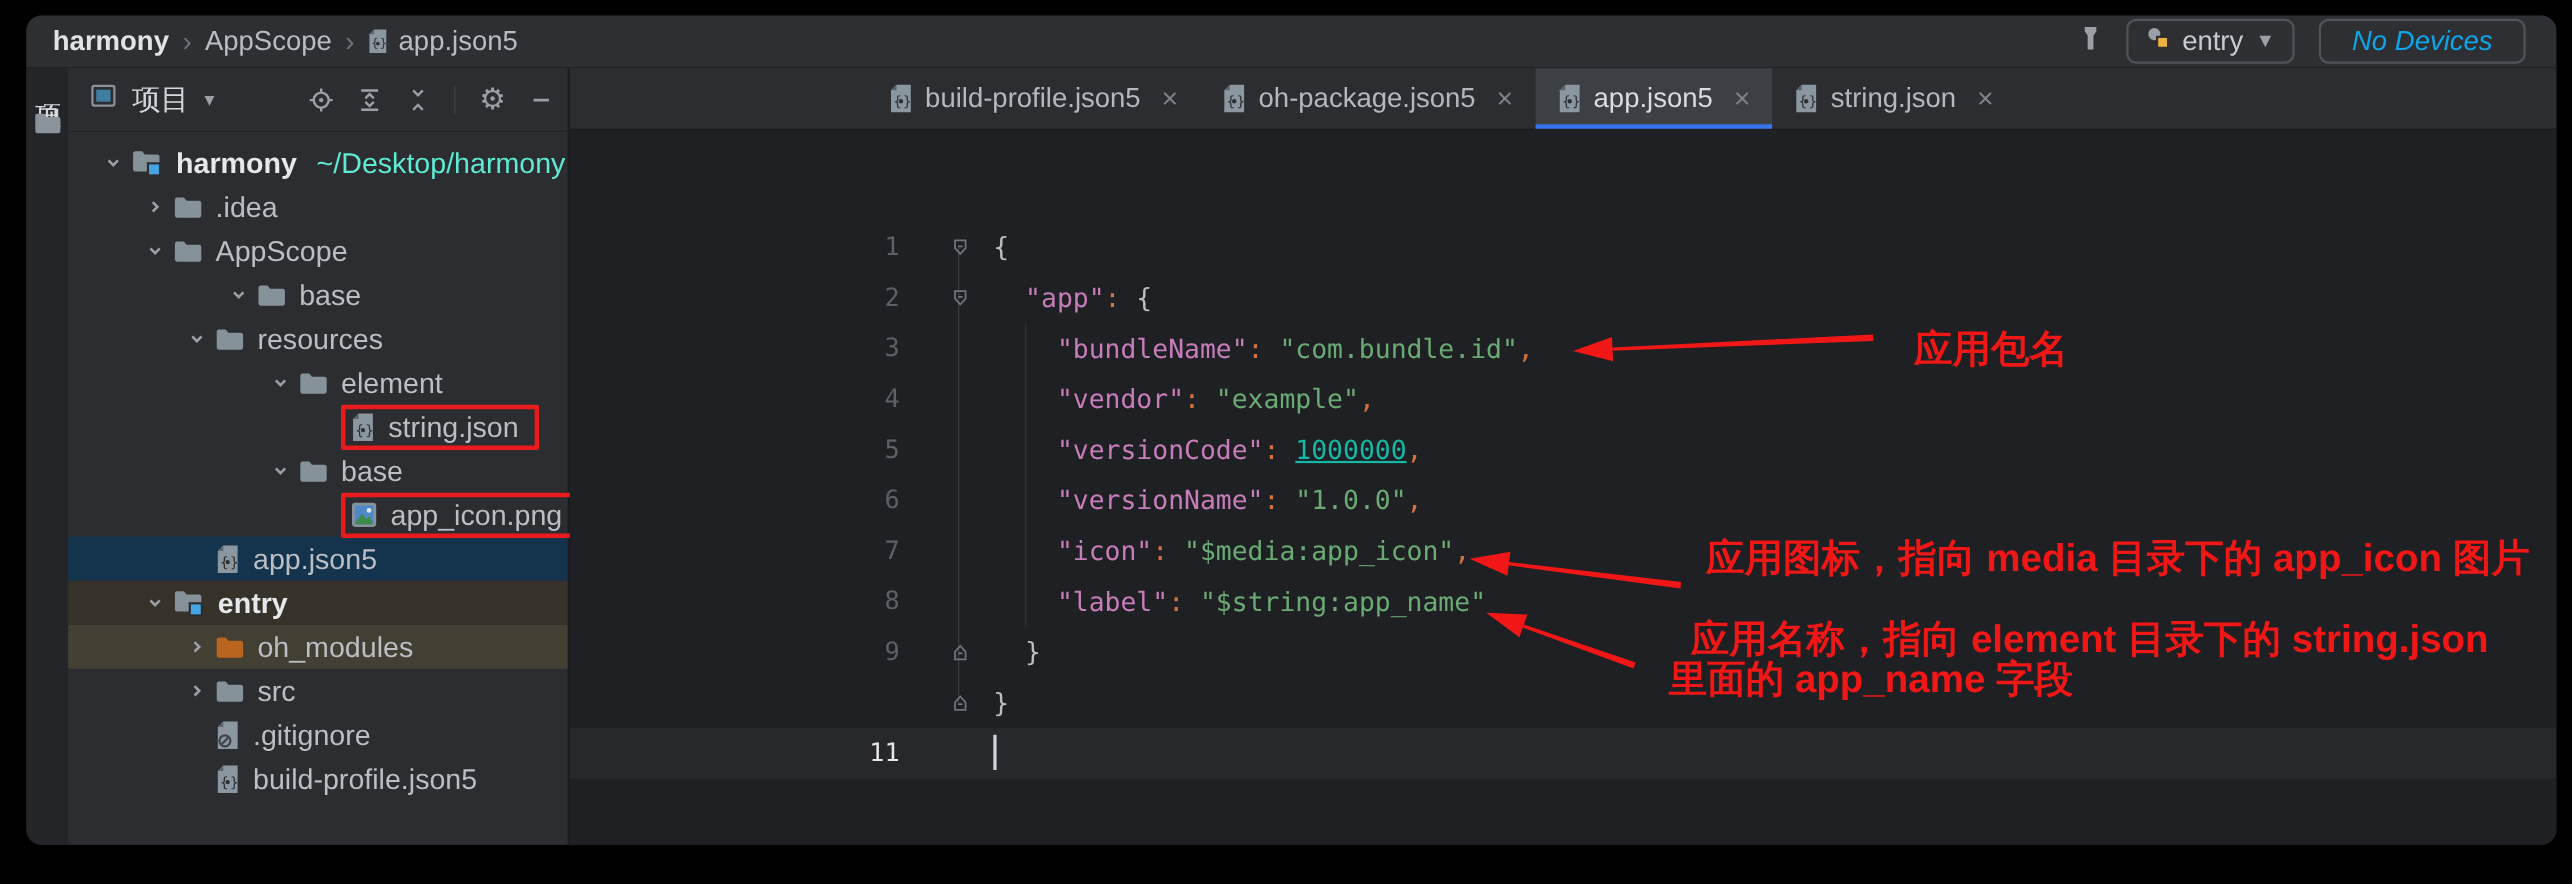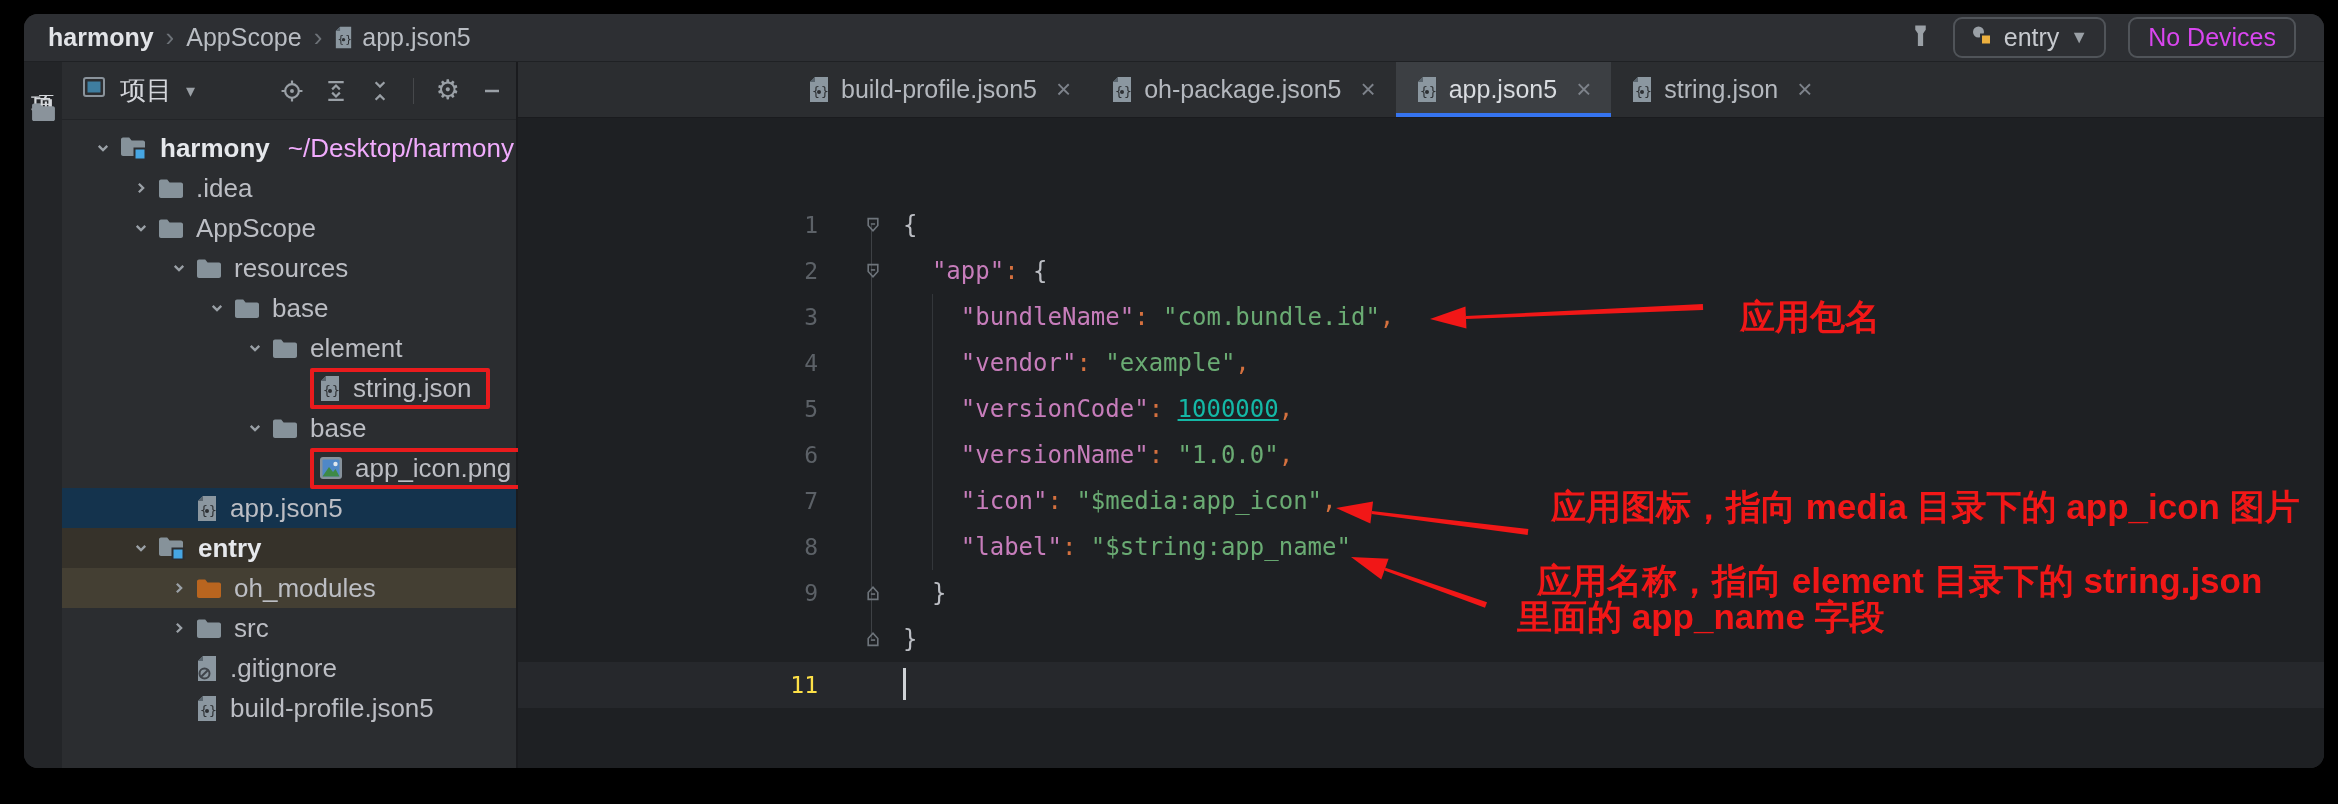--- a/index.html
+++ b/index.html
@@ -12,21 +12,21 @@
   
   .titlebar { height:48px; background:#2d2f33; border-bottom:1px solid #1f2124;
     display:flex; align-items:center; justify-content:space-between; padding:0 28px 0 24px; }
   .breadcrumb { display:flex; align-items:center; gap:12px; font-size:25px; color:#b9bdc3; }
   .bc-root { font-weight:bold; color:#e2e4e8; }
   .bc-sep { color:#6d7278; font-size:26px; }
   .bc-file { display:flex; align-items:center; gap:9px; }
   .tb-right { display:flex; align-items:center; gap:22px; }
   .tb-btn { border:2px solid #505459; border-radius:9px; padding:4px 16px; display:flex;
     align-items:center; gap:11px; font-size:25px; color:#c6c9ce; }
-  .tb-btn.devices { color:#d946ef; padding:4px 18px; }
+  .tb-btn.devices { color:#0ea5e9; padding:4px 28px;font-style:italic; }
   .caret { color:#9aa0a6; font-size:18px; }
 
   
   .main { display:flex; height:706px; }
 
   .stripe { width:38px; background:#232528; display:flex; flex-direction:column;
     align-items:center; padding-top:14px; flex:0 0 auto; }
   .stripe-label { writing-mode:vertical-rl; font-size:24px; color:#d4d7db; letter-spacing:3px; }
   .stripe-folder { margin-top:20px; }
 
@@ -42,40 +42,40 @@
 
   .tree { padding-top:8px; font-size:26px; color:#bcbec4; flex:1; }
   .trow { height:40px; display:flex; align-items:center; cursor:default; }
   .trow.sel { background:#14334d; }
   .trow.row-entry { background:#36322a; }
   .trow.row-modules { background:#443f33; }
   .chev { width:34px; display:flex; align-items:center; justify-content:center; flex:0 0 auto; }
   .tcontent { display:inline-flex; align-items:center; gap:12px; white-space:nowrap; }
   .tcontent.redbox { border:4px solid #ea1b1d; border-radius:2px; padding:1px 14px 1px 5px; }
   .tlabel.bold { font-weight:bold; color:#e6e8ec; }
-  .tsub { color:#f0abfc; margin-left:6px; }
+  .tsub { color:#5eead4; margin-left:6px; }
   .ticon { display:flex; align-items:center; }
 
   
   .editor-col { flex:1; display:flex; flex-direction:column; background:#1e2023; min-width:0; }
   .tabbar { height:56px; background:#2b2d30; border-bottom:1px solid #1a1b1e;
     display:flex; align-items:stretch; padding-left:270px; flex:0 0 auto; }
   .tab { display:flex; align-items:center; gap:11px; padding:0 20px; font-size:25px;
     color:#b4b8be; position:relative; }
   .tab.active { background:#3c3f43; color:#d9dce0; }
   .tab.active::after { content:""; position:absolute; left:0; right:0; bottom:0; height:4px; background:#3674f0; }
   .tab-close { color:#7d828a; font-size:26px; margin-left:8px; }
 
   .editor { position:relative; flex:1; overflow:hidden; }
   .code { position:absolute; inset:0; padding-top:84px; font-family:"DejaVu Sans Mono",monospace; font-size:24px; }
   .cl { height:46px; line-height:46px; position:relative; }
   .cl.cur { background:#26282c; }
   .ln { position:absolute; left:0; top:0; width:300px; text-align:right; color:#5c6167;
     font-size:23px; }
-  .cl.cur .ln { color:#fde047; }
+  .cl.cur .ln { color:#e5e5e5; }
   .fold { position:absolute; left:348px; top:50%; transform:translateY(-50%); display:flex; }
   .ct { padding-left:385px; white-space:pre; }
   .tk-b { color:#bcbec4; } .tk-k { color:#c77dbb; } .tk-p { color:#d5713f; }
   .tk-s { color:#6aab73; } .tk-n { color:#14b8a6;text-decoration:underline; } .tk-w { color:#bcbec4; }
   .cursor-bar { display:inline-block; width:3px; height:32px; background:#ced2d6;
     vertical-align:middle; margin-top:-4px; }
   .fold-line { position:absolute; left:353px; top:107px; width:1px; height:414px; background:#3e4145; }
   .indent-guide { position:absolute; left:414px; top:176px; width:1px; height:276px; background:#33363a; }
 
   .overlay { position:absolute; inset:0; pointer-events:none; }
@@ -220,49 +220,49 @@
             <span class="tcontent">
               <span class="ticon">
                 <svg width="26" height="21" viewBox="0 0 26 21">
                   <path d="M1 3.5 C1 2.4 1.9 1.5 3 1.5 H9.2 L11.6 4.5 H23 C24.1 4.5 25 5.4 25 6.5 V18 C25 19.1 24.1 20 23 20 H3 C1.9 20 1 19.1 1 18 Z" fill="#86929a"></path>
                 </svg>
               </span>
               <span class="tlabel">AppScope</span>
             </span>
           </div>
           <div class="trow">
+            <span style="flex: 0 0 auto; width: 138px;"></span>
+            <span class="chev">
+              <svg width="16" height="16" viewBox="0 0 15 15">
+                <path d="M3.5 5.5 L7.5 9.5 L11.5 5.5" fill="none" stroke="#9aa0a6" stroke-width="2.2"></path>
+              </svg>
+            </span>
+            <span class="tcontent">
+              <span class="ticon">
+                <svg width="26" height="21" viewBox="0 0 26 21">
+                  <path d="M1 3.5 C1 2.4 1.9 1.5 3 1.5 H9.2 L11.6 4.5 H23 C24.1 4.5 25 5.4 25 6.5 V18 C25 19.1 24.1 20 23 20 H3 C1.9 20 1 19.1 1 18 Z" fill="#86929a"></path>
+                </svg>
+              </span>
+              <span class="tlabel">base</span>
+            </span>
+          </div>
+          <div class="trow">
             <span style="flex: 0 0 auto; width: 100px;"></span>
             <span class="chev">
               <svg width="16" height="16" viewBox="0 0 15 15">
                 <path d="M3.5 5.5 L7.5 9.5 L11.5 5.5" fill="none" stroke="#9aa0a6" stroke-width="2.2"></path>
               </svg>
             </span>
             <span class="tcontent">
               <span class="ticon">
                 <svg width="26" height="21" viewBox="0 0 26 21">
                   <path d="M1 3.5 C1 2.4 1.9 1.5 3 1.5 H9.2 L11.6 4.5 H23 C24.1 4.5 25 5.4 25 6.5 V18 C25 19.1 24.1 20 23 20 H3 C1.9 20 1 19.1 1 18 Z" fill="#86929a"></path>
                 </svg>
               </span>
               <span class="tlabel">resources</span>
-            </span>
-          </div>
-          <div class="trow">
-            <span style="flex: 0 0 auto; width: 138px;"></span>
-            <span class="chev">
-              <svg width="16" height="16" viewBox="0 0 15 15">
-                <path d="M3.5 5.5 L7.5 9.5 L11.5 5.5" fill="none" stroke="#9aa0a6" stroke-width="2.2"></path>
-              </svg>
-            </span>
-            <span class="tcontent">
-              <span class="ticon">
-                <svg width="26" height="21" viewBox="0 0 26 21">
-                  <path d="M1 3.5 C1 2.4 1.9 1.5 3 1.5 H9.2 L11.6 4.5 H23 C24.1 4.5 25 5.4 25 6.5 V18 C25 19.1 24.1 20 23 20 H3 C1.9 20 1 19.1 1 18 Z" fill="#86929a"></path>
-                </svg>
-              </span>
-              <span class="tlabel">base</span>
             </span>
           </div>
           <div class="trow">
             <span style="flex: 0 0 auto; width: 176px;"></span>
             <span class="chev">
               <svg width="16" height="16" viewBox="0 0 15 15">
                 <path d="M3.5 5.5 L7.5 9.5 L11.5 5.5" fill="none" stroke="#9aa0a6" stroke-width="2.2"></path>
               </svg>
             </span>
             <span class="tcontent">

